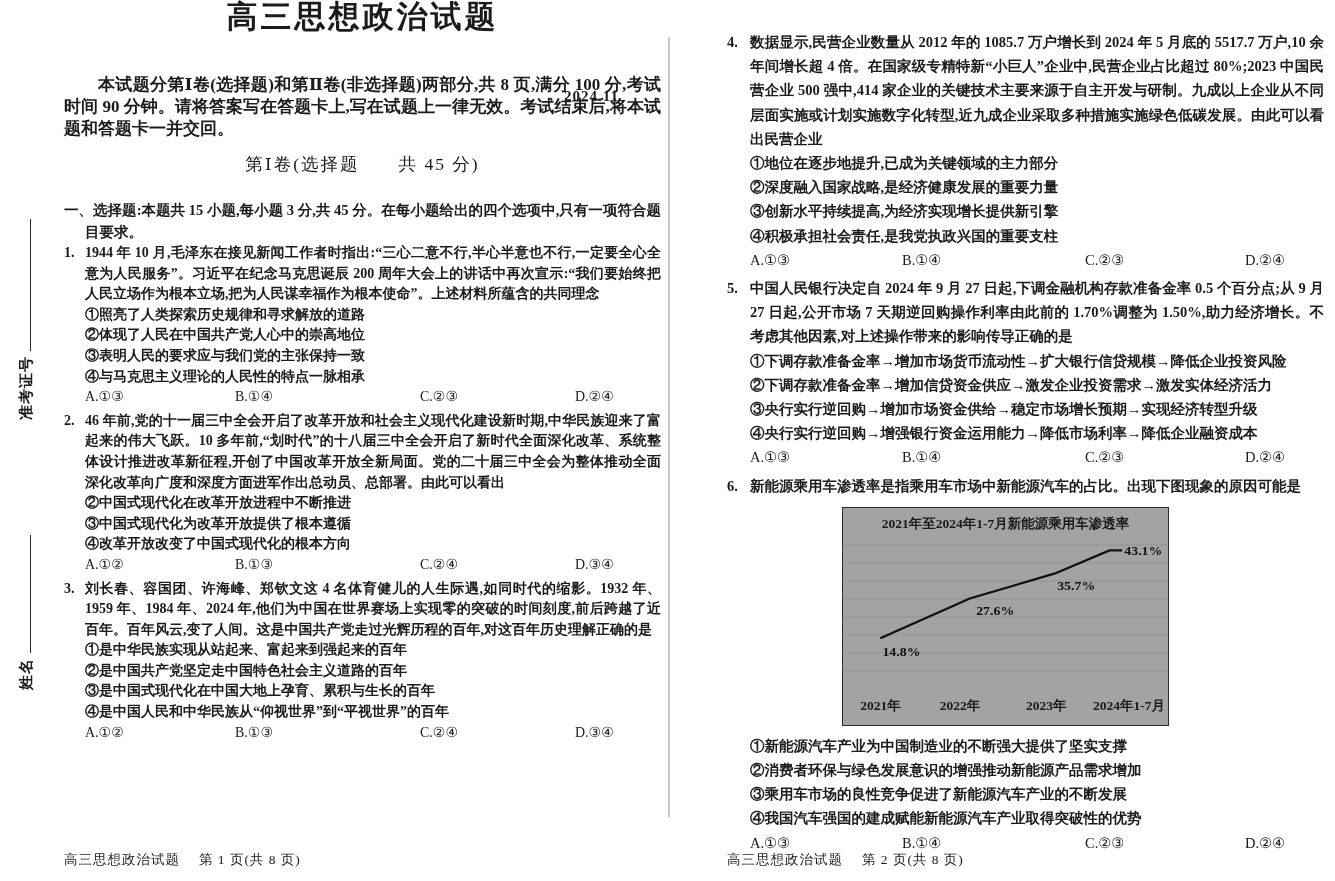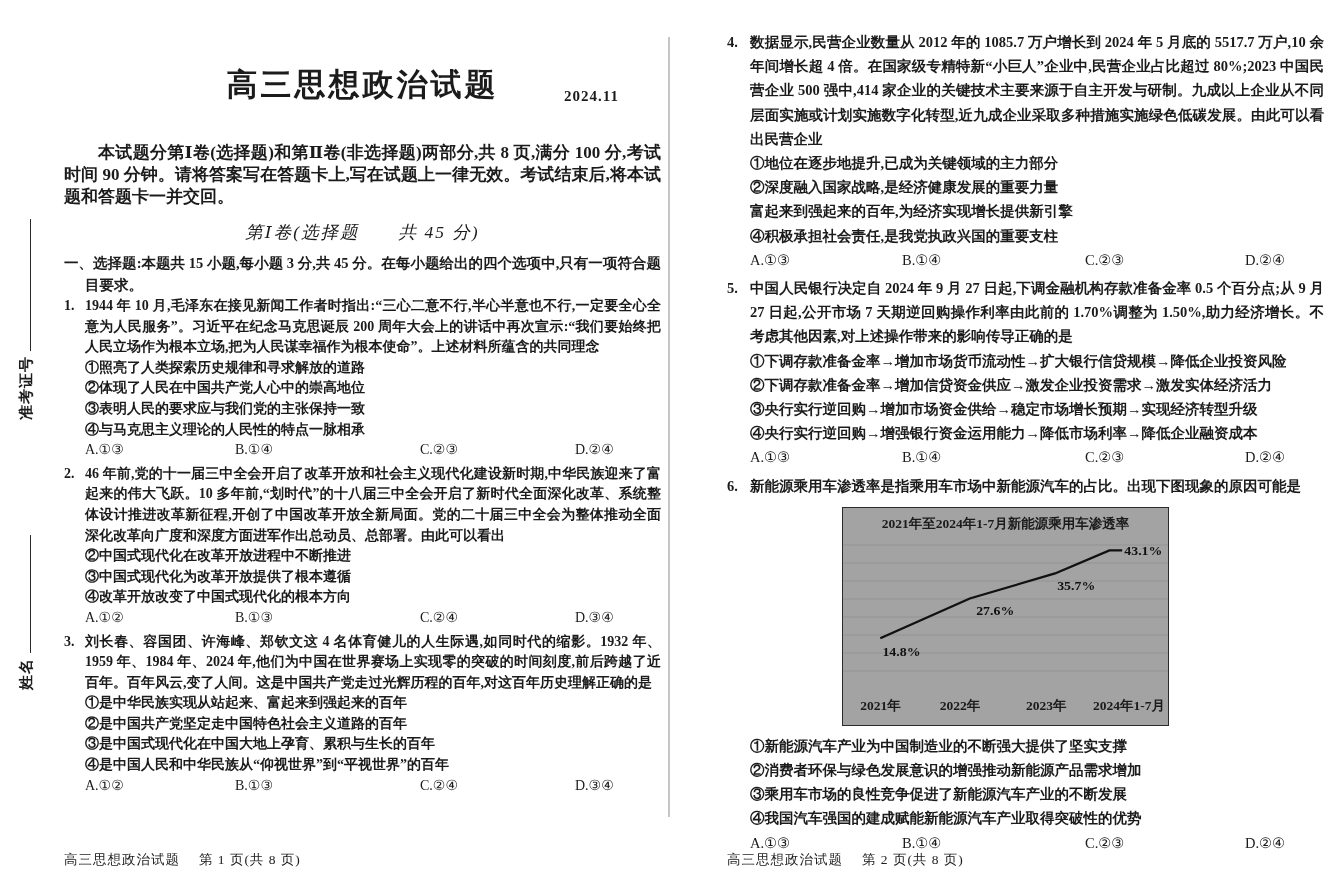--- a/index.html
+++ b/index.html
@@ -11,25 +11,25 @@
         font-size:15px;font-weight:700;white-space:nowrap;letter-spacing:1px;}
   .sline{display:inline-block;border-bottom:1.3px solid #2a2a2a;height:0.95em;vertical-align:baseline;}
 
   
   .col{position:absolute;top:0;width:597px;}
   #col1{left:64px;}
   #col2{left:727px;}
   #divider{position:absolute;left:668px;top:37px;width:2px;height:780px;background:#c6c6c6;}
 
   
-  .hdr{position:relative;padding-top:68px;height:46px;}
+  .hdr{position:relative;height:46px;}
   .title{text-align:center;font-size:31px;font-weight:700;letter-spacing:3px;line-height:34px;}
   .date{position:absolute;right:42px;top:88px;font-size:15px;font-weight:700;letter-spacing:1px;}
   .intro{margin:28px 0 0 0;text-indent:2em;font-weight:700;font-size:17px;line-height:22px;text-align:justify;}
-  .sechead{text-align:center;font-size:17.5px;font-weight:400;letter-spacing:2px;margin:12px 0 9px 0;font-style:italic;}
+  .sechead{text-align:center;font-size:17.5px;font-weight:400;letter-spacing:2px;margin:12px 0 24px 0;}
   .instr{font-weight:700;font-size:14.5px;line-height:21.5px;text-align:justify;
          padding-left:21px;text-indent:-21px;}
 
   
   .q{position:relative;padding-left:21px;text-align:justify;}
   #col1 .q{font-size:14px;line-height:20.6px;margin-bottom:3px;}
   #col2 .q{font-size:14.5px;line-height:24.2px;margin-bottom:4px;padding-left:23px;}
   .qnum{position:absolute;left:0;top:0;font-weight:700;}
   .stem,.item{font-weight:700;}
   .opts{display:grid;grid-template-columns:150px 185px 155px 1fr;font-weight:400;}
@@ -126,21 +126,21 @@
     </div>
   </div>
 
   <div class="col" id="col2">
 
     <div class="q" id="q4">
       <span class="qnum">4.</span>
       <div class="stem">数据显示,民营企业数量从 2012 年的 1085.7 万户增长到 2024 年 5 月底的 5517.7 万户,10 余年间增长超 4 倍。在国家级专精特新“小巨人”企业中,民营企业占比超过 80%;2023 中国民营企业 500 强中,414 家企业的关键技术主要来源于自主开发与研制。九成以上企业从不同层面实施或计划实施数字化转型,近九成企业采取多种措施实施绿色低碳发展。由此可以看出民营企业</div>
       <div class="item">①地位在逐步地提升,已成为关键领域的主力部分</div>
       <div class="item">②深度融入国家战略,是经济健康发展的重要力量</div>
-      <div class="item">富起来到强起来的百年,为经济实现增长提供新引擎</div>
+      <div class="item">③创新水平持续提高,为经济实现增长提供新引擎</div>
       <div class="item">④积极承担社会责任,是我党执政兴国的重要支柱</div>
       <div class="opts">
         <span>A.①③</span>
         <span>B.①④</span>
         <span>C.②③</span>
         <span>D.②④</span>
       </div>
     </div>
 
     <div class="q" id="q5">

